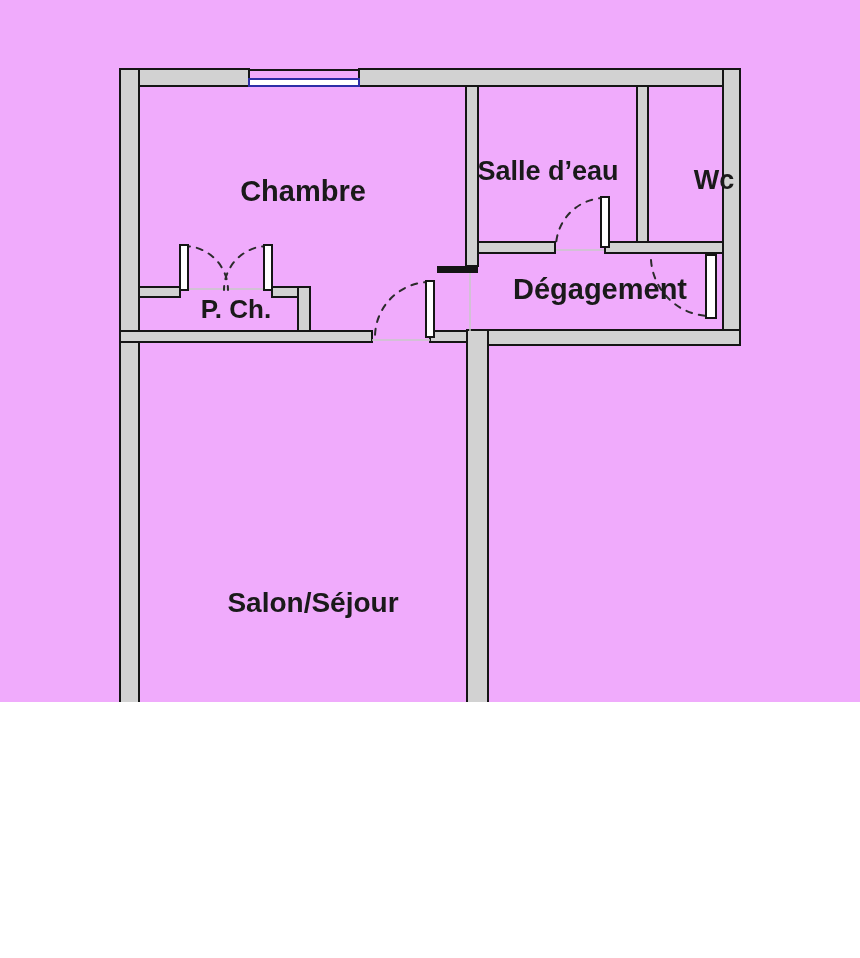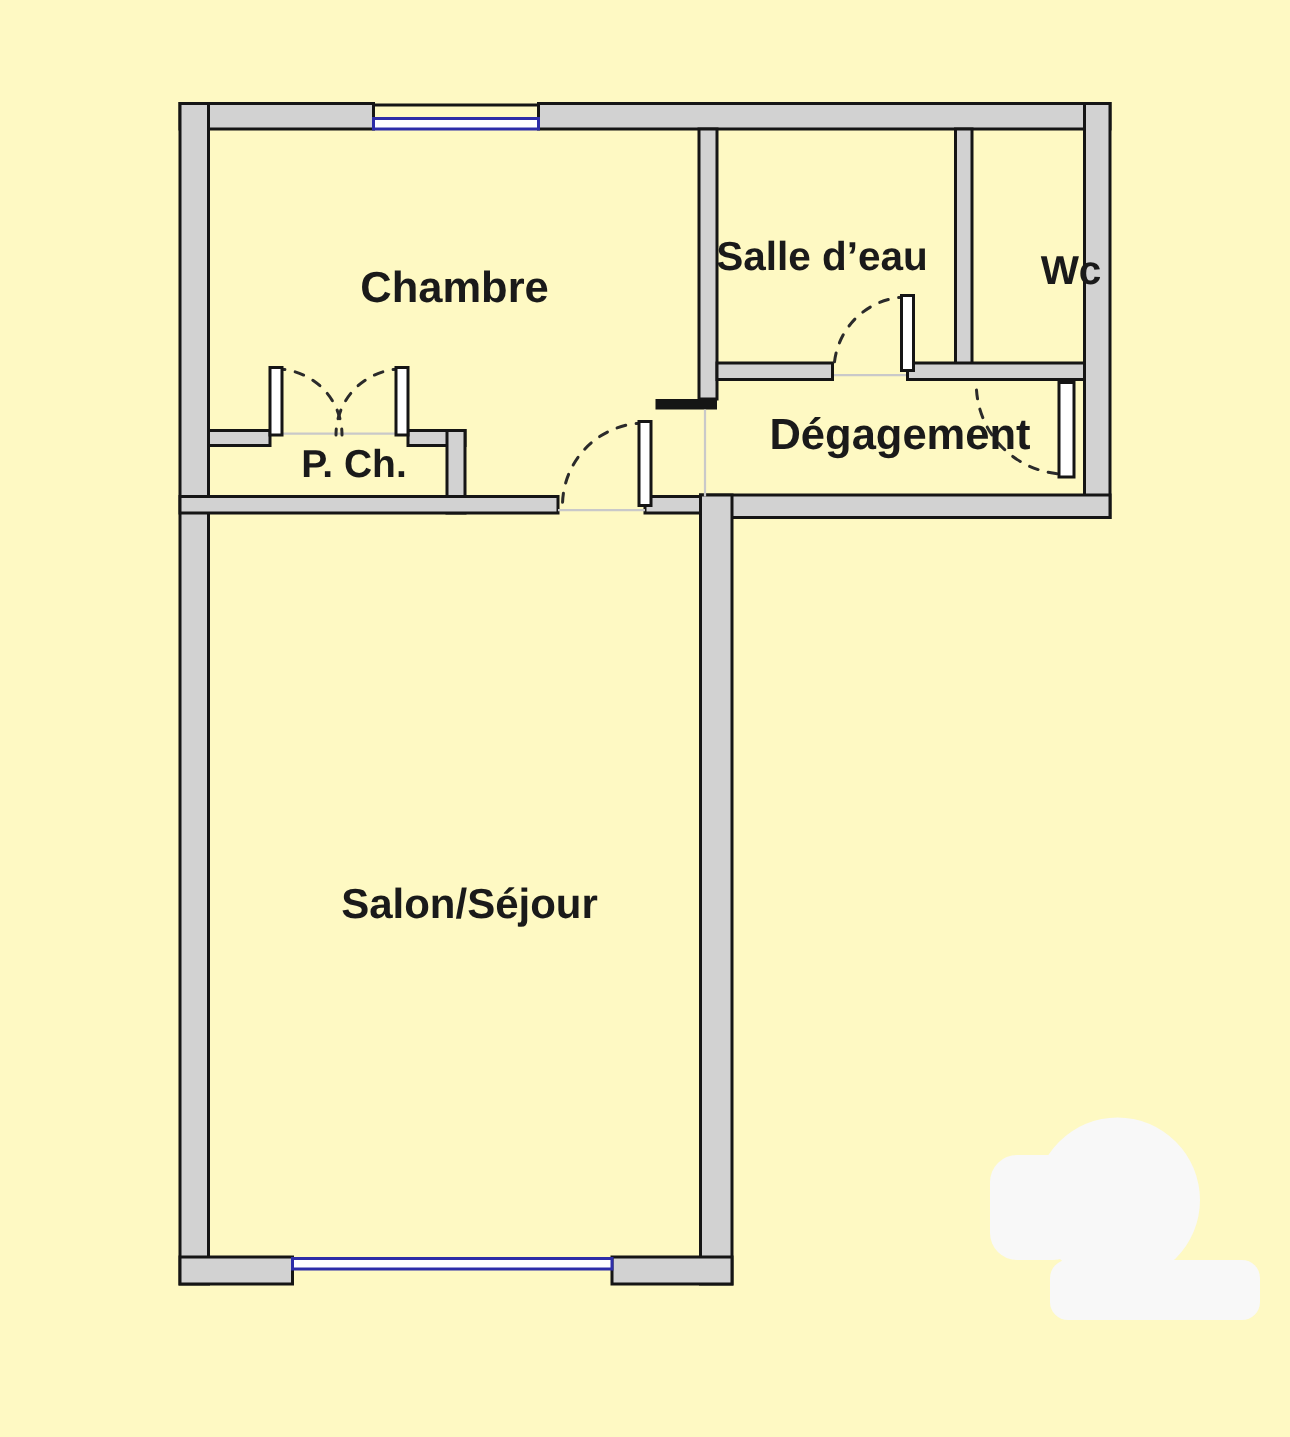--- a/index.html
+++ b/index.html
@@ -1,16 +1,16 @@
 <!DOCTYPE html>
 <html style="--wall-fill: #d2d2d2; --wall-stroke: #151515; --window-blue: #2d2da8; --door-dash: #2b2b2b; --threshold: #c9c9c9; --label: #1a1a1a; --background: #ffffff;"><head>
 <meta charset="utf-8">
 <style>
   html,body{margin:0;padding:0;background:#ffffff;}
-  .page{position:relative;width:860px;height:958px;background:#fef9c3;overflow:hidden;}
+  .page{position:relative;width:860px;height:702px;background:#f0abfc;overflow:hidden;}
   svg{position:absolute;left:0;top:0;}
   .wall{fill:var(--wall-fill);stroke:var(--wall-stroke);stroke-width:2;}
   .stub{fill:var(--wall-stroke);stroke:none;}
   .leaf{fill:#ffffff;stroke:var(--wall-stroke);stroke-width:2;}
   .arc{fill:none;stroke:var(--door-dash);stroke-width:2;stroke-dasharray:6 7;stroke-linecap:round;}
   .thr{stroke:var(--threshold);stroke-width:1.5;}
   .win{fill:#ffffff;stroke:var(--window-blue);stroke-width:2;}
   .winline{stroke:var(--wall-stroke);stroke-width:2;}
   .lbl{fill:var(--label);font-family:"Liberation Sans",sans-serif;font-weight:bold;text-anchor:middle;}
   .wm{fill:#f8f8f8;}

